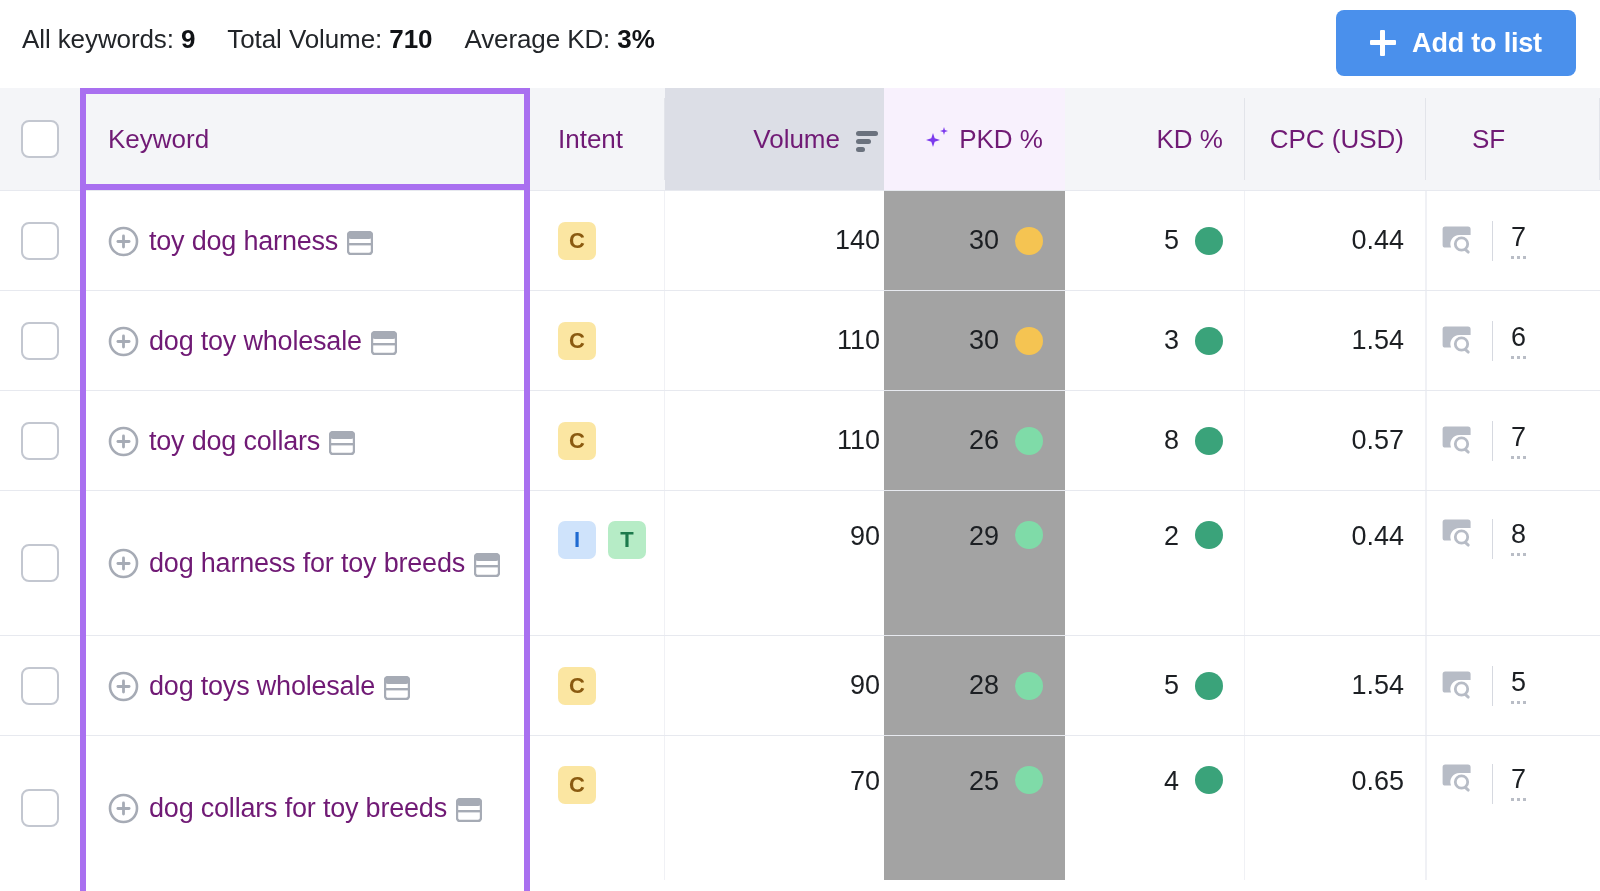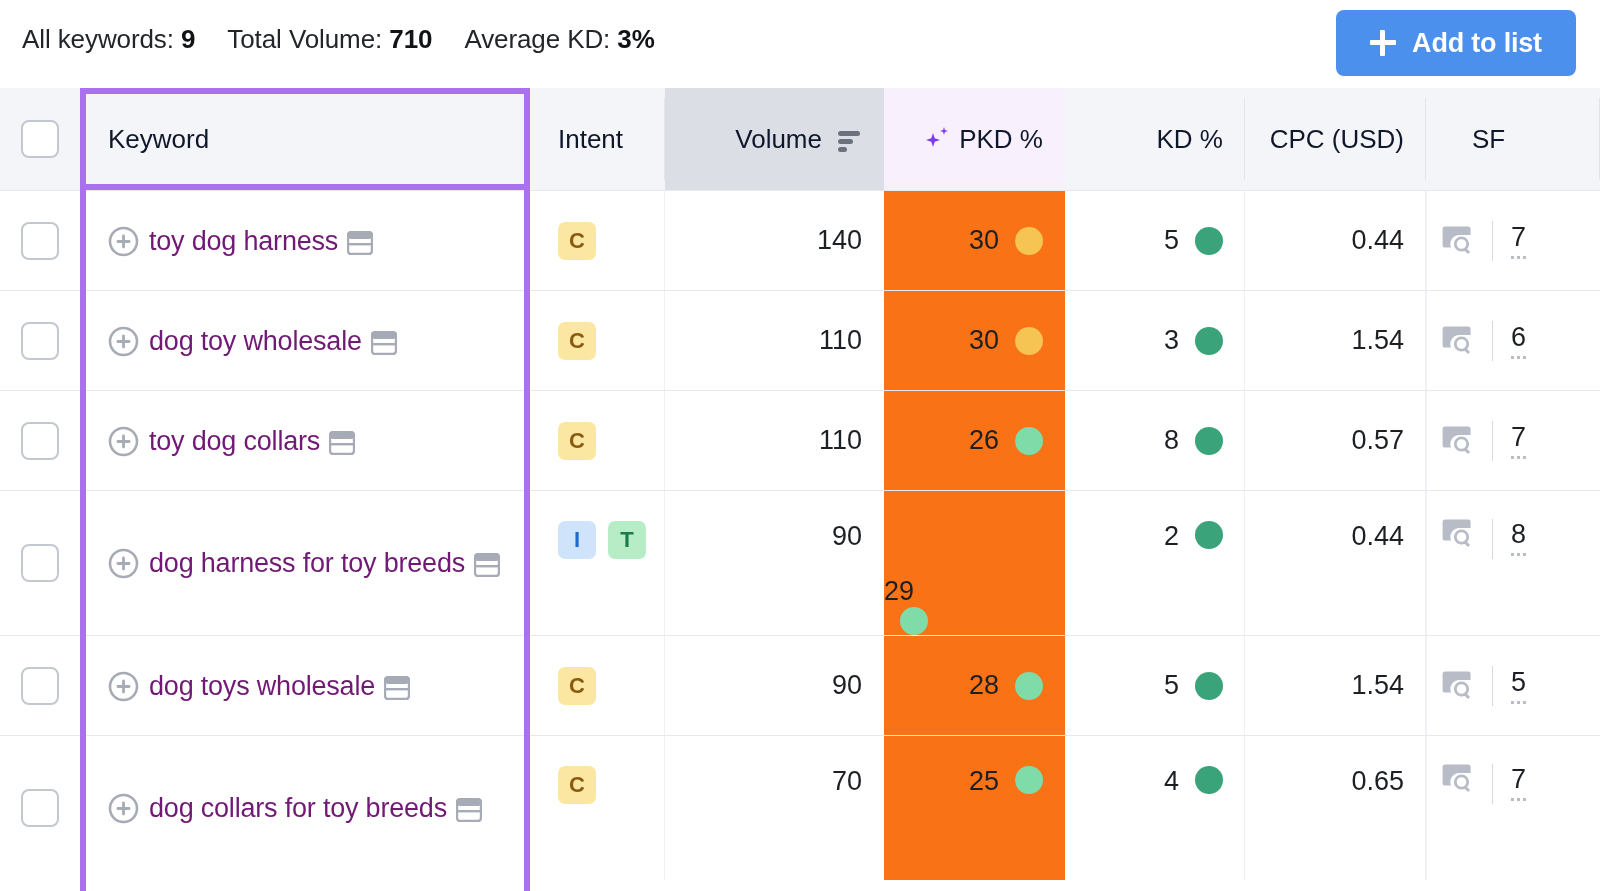--- a/index.html
+++ b/index.html
@@ -47,35 +47,35 @@
     width: 1600px; height: 803px;
   }
   .trow { position: relative; width: 1600px; display: flex; }
   .trow.header-row { height: 102px; background: #f4f5f8; }
   .trow.data-row { background: #ffffff; border-top: 1px solid #e7e9ef; }
 
   .cell {
     position: relative; display: flex; align-items: center;
     font-size: 27px; color: #1c1f23; overflow: hidden;
   }
-  .header-row .cell { font-size: 26px; color: #0f172a; }
+  .header-row .cell { font-size: 26px; color: #701a75; }
 
   
   .c-check  { width: 80px;  justify-content: center; flex: none; }
   .c-kw     { width: 450px; flex: none; padding-left: 28px; }
   .c-intent { width: 135px; flex: none; padding-left: 28px; }
-  .c-vol    { width: 219px; flex: none; justify-content: flex-end; padding-right: 22px; }
+  .c-vol    { width: 219px; flex: none; justify-content: flex-end; padding-right: 4px; }
   .c-pkd    { width: 181px; flex: none; justify-content: flex-end; padding-right: 22px; }
   .c-kd     { width: 180px; flex: none; justify-content: flex-end; padding-right: 22px; align-items: center; }
   .c-cpc    { width: 181px; flex: none; justify-content: flex-end; padding-right: 22px; }
   .c-sf     { width: 174px; flex: none; justify-content: flex-start; padding-left: 14px; }
 
   .header-row .c-vol { background: #dcdee6; }
   .header-row .c-pkd { background: #f8f1fd; }
-  .data-row  .c-pkd  { background: #f97316; }
+  .data-row  .c-pkd  { background: #a3a3a3; }
 
   .header-row .c-kw { padding-left: 28px; }
   .header-row .c-intent { padding-left: 28px; align-items: center; }
 
   
   .header-row .c-intent::after,
   .header-row .c-kd::after,
   .header-row .c-cpc::after,
   .header-row .c-sf::after {
     content: ""; position: absolute; right: 0; top: 10px; bottom: 10px;
@@ -349,21 +349,21 @@
                 <rect x="1" y="12" width="24" height="2.4" fill="#a6abb5"></rect>
               </svg></span></span>
         </div>
         <div class="cell c-intent" style="align-items: flex-start; padding-top: 30px;">
           <span class="intent-badge intent-I">I</span>
           <span class="intent-badge intent-T">T</span>
         </div>
         <div class="cell c-vol" style="align-items: flex-start; padding-top: 30px;">
           <span>90</span>
         </div>
-        <div class="cell c-pkd" style="align-items: flex-start; padding-top: 30px; flex-direction: column;">
+        <div class="cell c-pkd" style="align-items: flex-start; padding-top: 30px;">
           <span>29</span>
           <span class="score-dot" style="background:#7fdba8"></span>
         </div>
         <div class="cell c-kd" style="align-items: flex-start; padding-top: 30px;">
           <span>2</span>
           <span class="score-dot" style="background:#3aa37a"></span>
         </div>
         <div class="cell c-cpc" style="align-items: flex-start; padding-top: 30px;">
           <span>0.44</span>
         </div>

